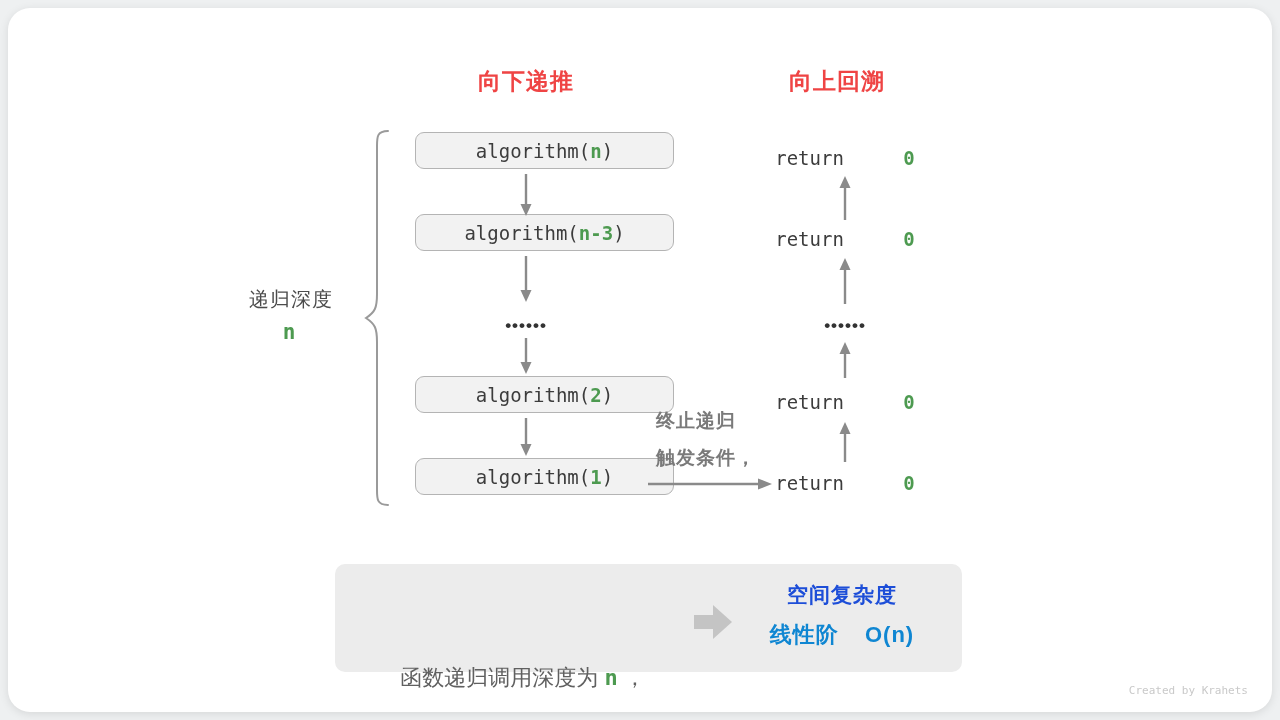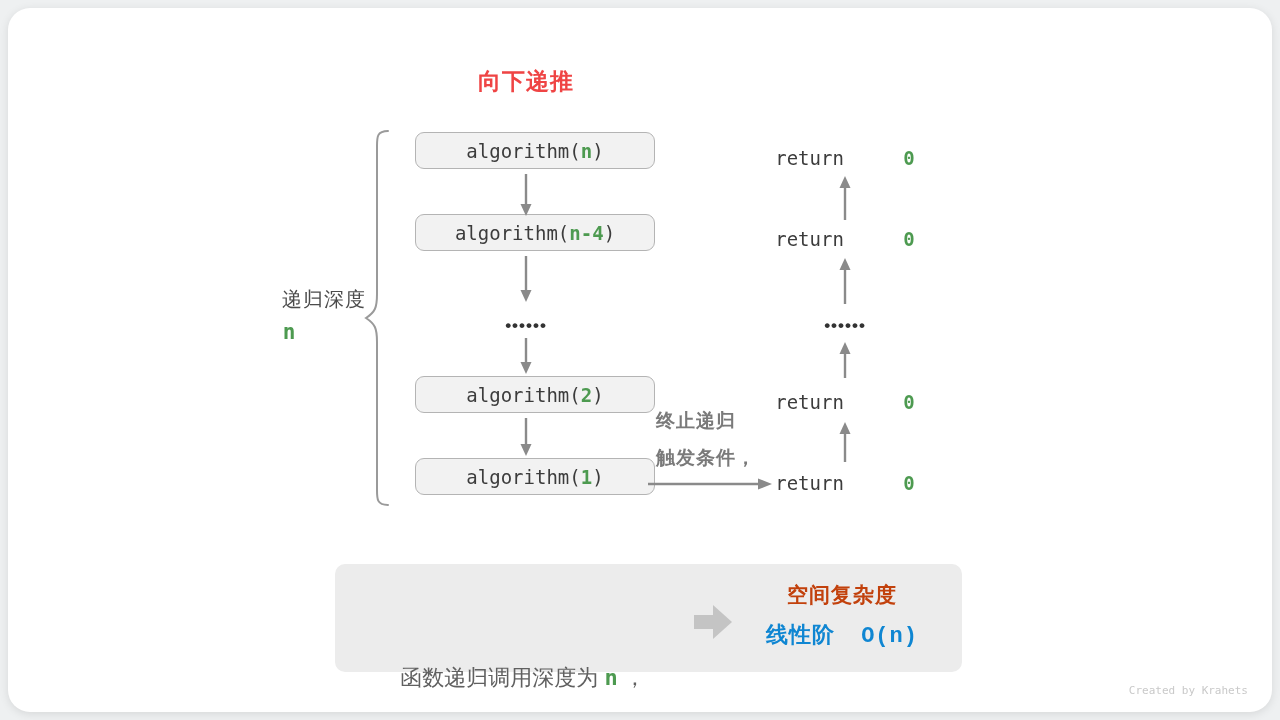--- a/index.html
+++ b/index.html
@@ -21,24 +21,24 @@
   .abs { position: absolute; }
 
   .col-header {
     width: 300px;
     text-align: center;
     font-size: 23px;
     font-weight: 700;
     color: #ef4444;
     letter-spacing: 1px;
   }
-  .mono { font-family: Liberation Mono, monospace; margin-left: 19px; }
+  .mono { font-family: Liberation Sans, sans-serif; margin-left: 19px; }
 
   .algo-box {
-    width: 240px; height: 37px;
+    width: 259px; height: 37px;
     background: #f2f2f2;
     border: 1.5px solid #b4b4b4;
     border-radius: 9px;
     display: flex; align-items: center; justify-content: center;
     font-family: "DejaVu Sans Mono", monospace;
     font-size: 19px;
     color: #3c3c3c;
   }
   .code-line {
     width: 200px; height: 26px;
@@ -54,21 +54,21 @@
   .dots-line {
     width: 120px; height: 24px;
     display: flex; align-items: center; justify-content: center;
     font-size: 17px;
     font-weight: 700;
     letter-spacing: 1px;
     color: #333333;
   }
 
   .depth-text {
-    width: 150px; text-align: right;
+    width: 150px; text-align: center;
     font-size: 20px; color: #4b4b4b;
     letter-spacing: 1px;
   }
   .depth-var {
     width: 150px; text-align: center;
     font-family: "DejaVu Sans Mono", monospace;
     font-size: 21px; font-weight: 700;
     color: #4d9a50;
   }
 
@@ -96,21 +96,21 @@
     line-height: 39px;
     white-space: pre;
   }
   .summary-right {
     position: absolute;
     left: 392px; top: 17px;
     width: 230px;
     text-align: center;
   }
   .summary-right .title {
-    font-size: 21px; font-weight: 700; color: #c2410c;
+    font-size: 21px; font-weight: 700; color: #1d4ed8;
     letter-spacing: 1px;
   }
   .summary-right .sub {
     margin-top: 11px;
     font-size: 22px; font-weight: 700; color: #0f86d2;
     letter-spacing: 1px;
     white-space: pre;
   }
   .credit {
     left: 1000px; top: 676px; width: 240px;
@@ -120,35 +120,36 @@
     color: #c9c9c9;
   }
   svg { display: block; }
 </style>
 </head>
 <body>
 
 <div class="card">
 
   <div class="abs col-header" style="left:368px; top:58px;">向下递推</div>
+  <div class="abs col-header" style="left:679px; top:58px;">向上回溯</div>
 
   <svg class="abs" style="left:354px; top:120px;" width="30" height="380">
     <path d="M26 3 C15 3 15 9 15 18 L15 166 C15 180 13 184 4 190 C13 196 15 200 15 214 L15 362 C15 371 15 377 26 377" fill="none" stroke="#9a9a9a" stroke-width="2" stroke-linecap="round"></path>
   </svg>
   <div class="abs depth-text" style="left:208px; top:278px;">递归深度</div>
   <div class="abs depth-var" style="left:206px; top:312px;">n</div>
 
   <div class="abs algo-box" style="left:407px; top:124px;">
     <span>algorithm(</span>
       <span class="hl-green">n</span>
       <span>)</span>
   </div>
   <div class="abs algo-box" style="left:407px; top:206px;">
     <span>algorithm(</span>
-      <span class="hl-green">n-4</span>
+      <span class="hl-green">n-3</span>
       <span>)</span>
   </div>
   <div class="abs dots-line" style="left:458px; top:306px;">••••••</div>
   <div class="abs algo-box" style="left:407px; top:368px;">
     <span>algorithm(</span>
       <span class="hl-green">2</span>
       <span>)</span>
   </div>
   <div class="abs algo-box" style="left:407px; top:450px;">
     <span>algorithm(</span>

